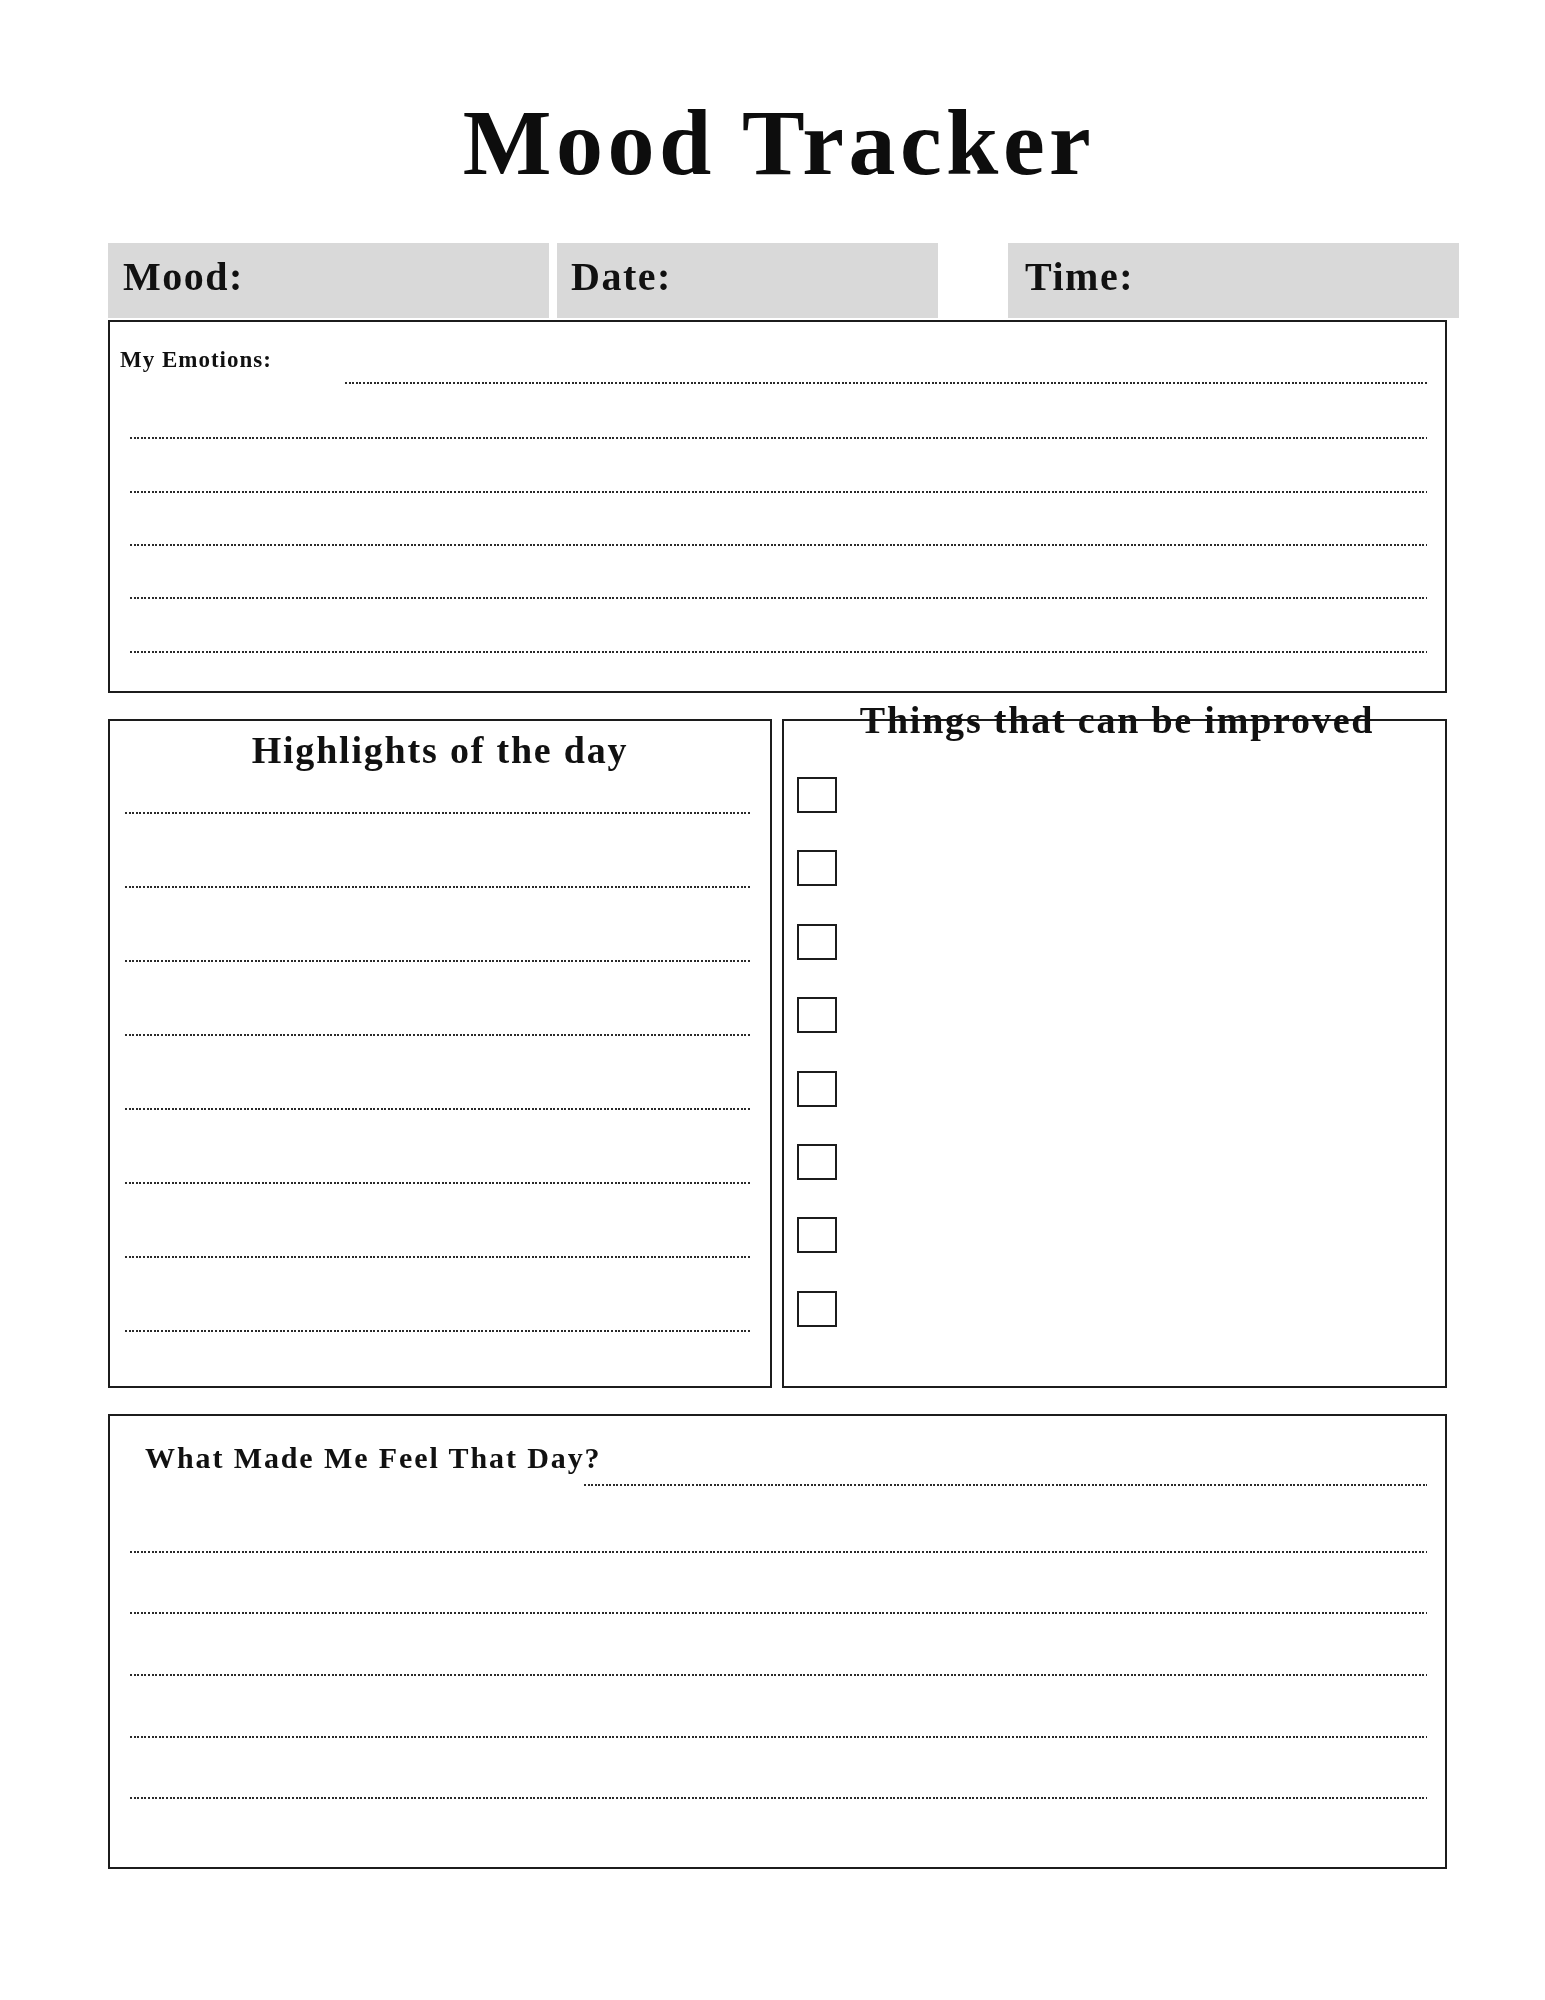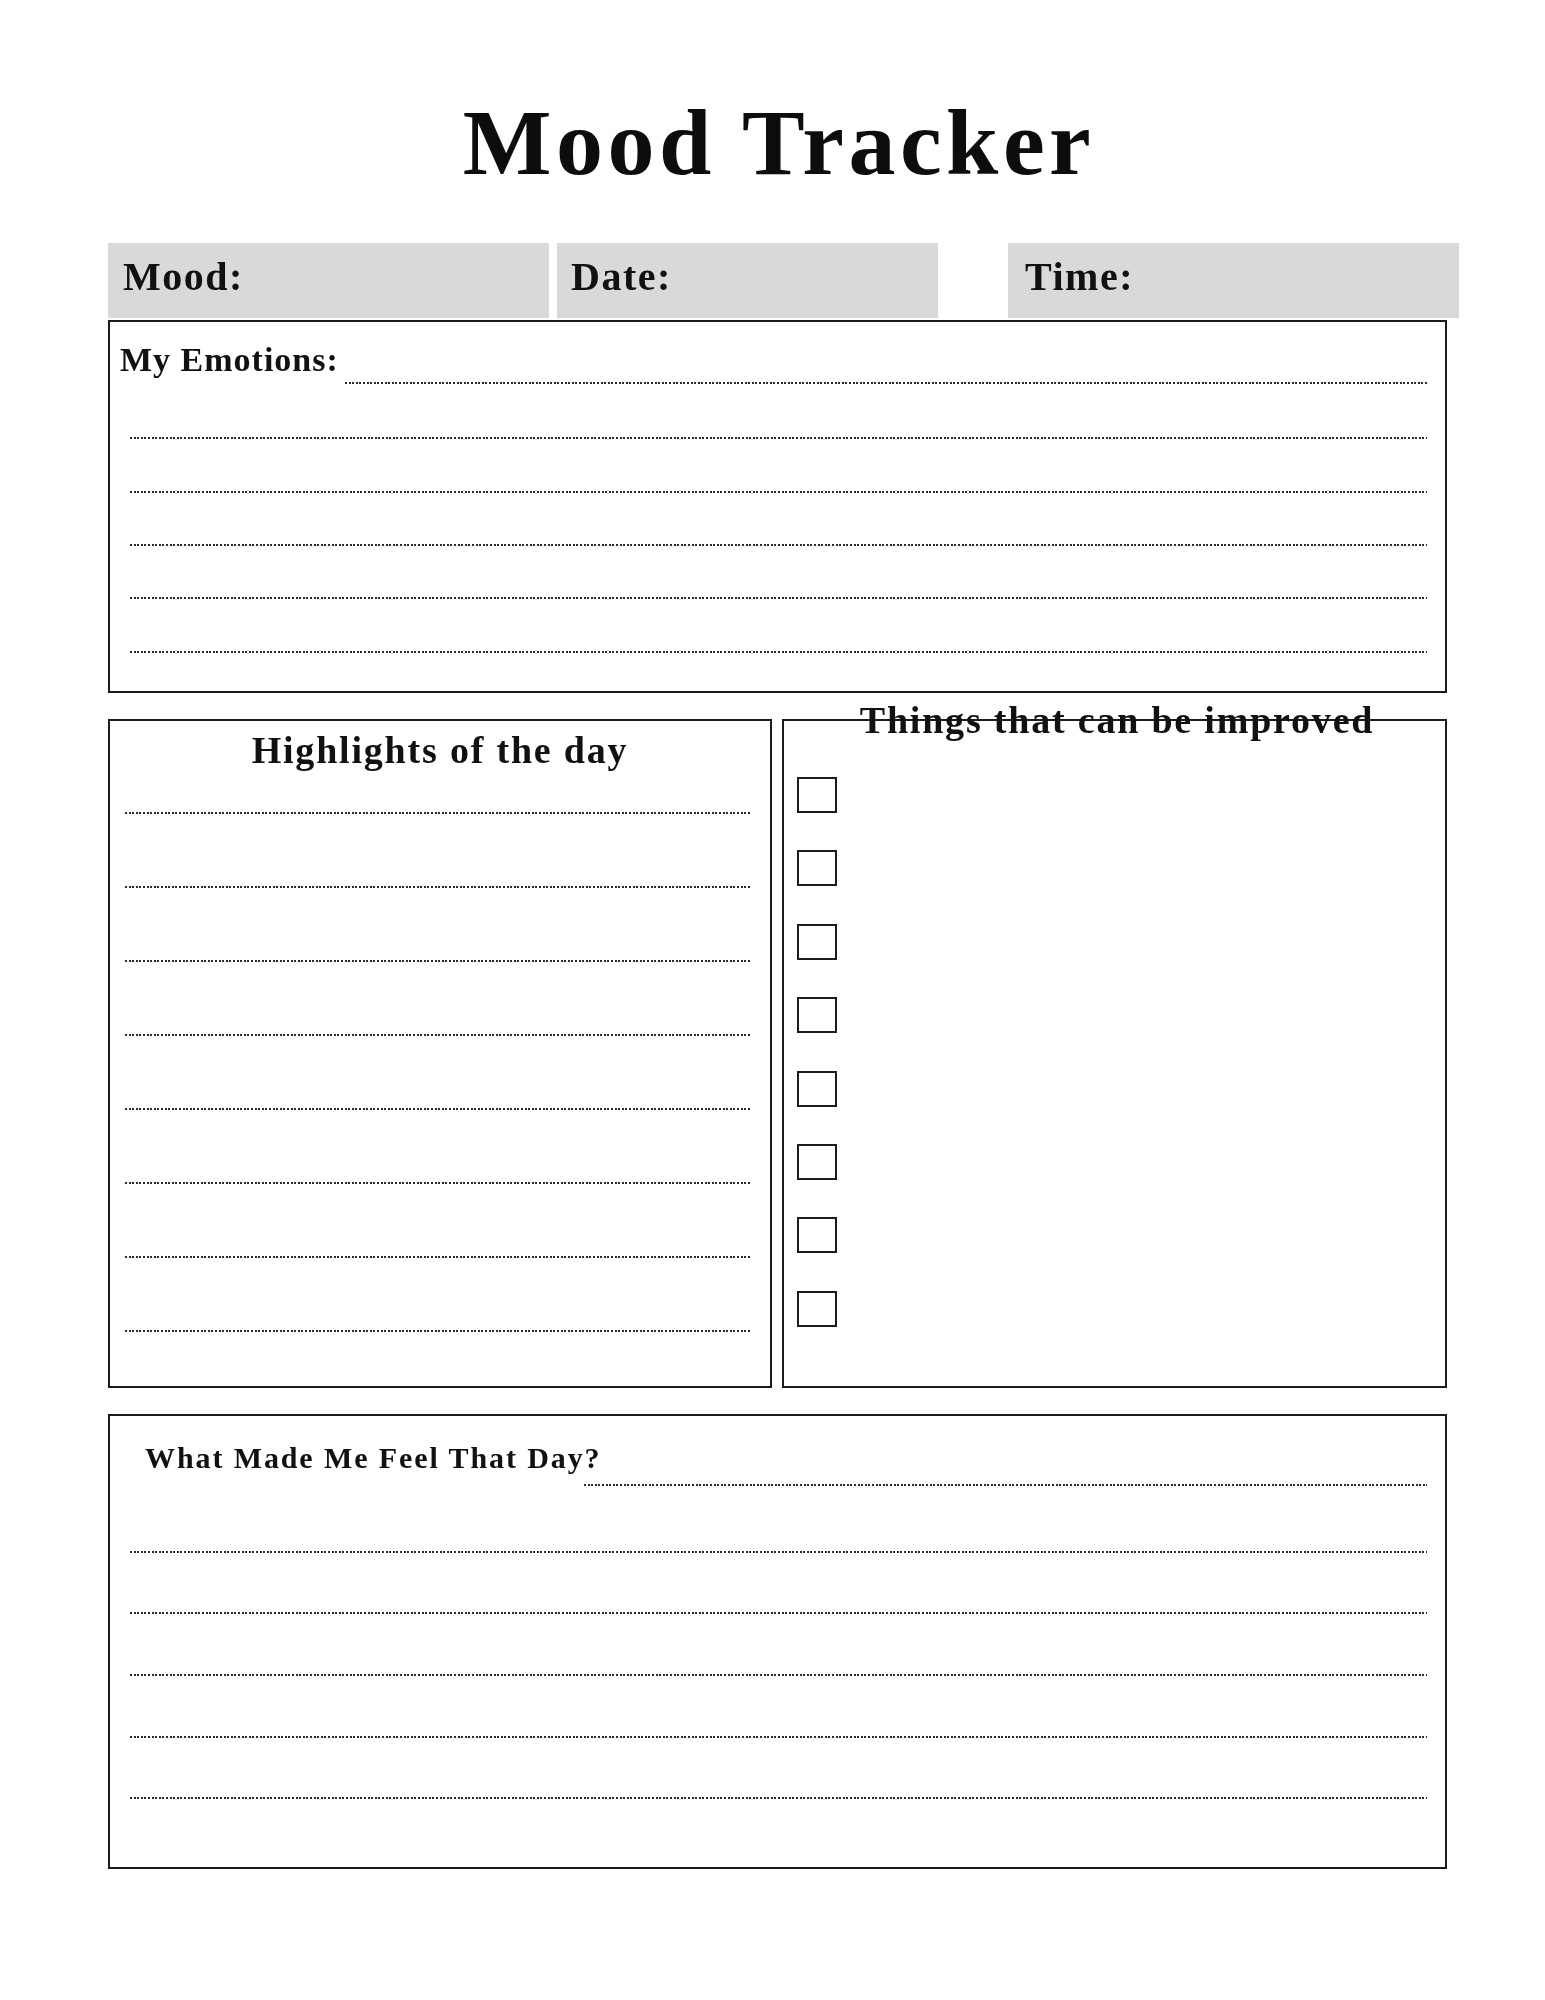--- a/index.html
+++ b/index.html
@@ -28,21 +28,21 @@
   <span class="hdr-label" style="left:15px;">Mood:</span>
 </div>
 <div class="hdr-cell" style="left:557px;width:381px;">
   <span class="hdr-label" style="left:14px;">Date:</span>
 </div>
 <div class="hdr-cell" style="left:1008px;width:439px;padding-left:12px;">
   <span class="hdr-label" style="left:17px;">Time:</span>
 </div>
 
 <div class="box" style="left:108px;top:320px;width:1339px;height:373px;"></div>
-<span class="label" style="left:120px;top:342px;font-size:34px;line-height:35px;letter-spacing:1px;text-align:right;">My Emotions:</span>
+<span class="label" style="left:120px;top:342px;font-size:23px;line-height:35px;letter-spacing:1px;text-align:right;">My Emotions:</span>
 <div class="dots" style="left:345px;top:382px;width:1082px;"></div>
 <div class="dots" style="left:130px;top:437px;width:1297px;"></div>
 <div class="dots" style="left:130px;top:491px;width:1297px;"></div>
 <div class="dots" style="left:130px;top:544px;width:1297px;"></div>
 <div class="dots" style="left:130px;top:597px;width:1297px;"></div>
 <div class="dots" style="left:130px;top:651px;width:1297px;"></div>
 
 <div class="box" style="left:108px;top:719px;width:664px;height:669px;"></div>
 <div class="section-heading" style="left:108px;width:664px;top:731px;font-family:Liberation Serif, serif;">Highlights of the day</div>
 <div class="dots" style="left:125px;top:812px;width:625px;"></div>

